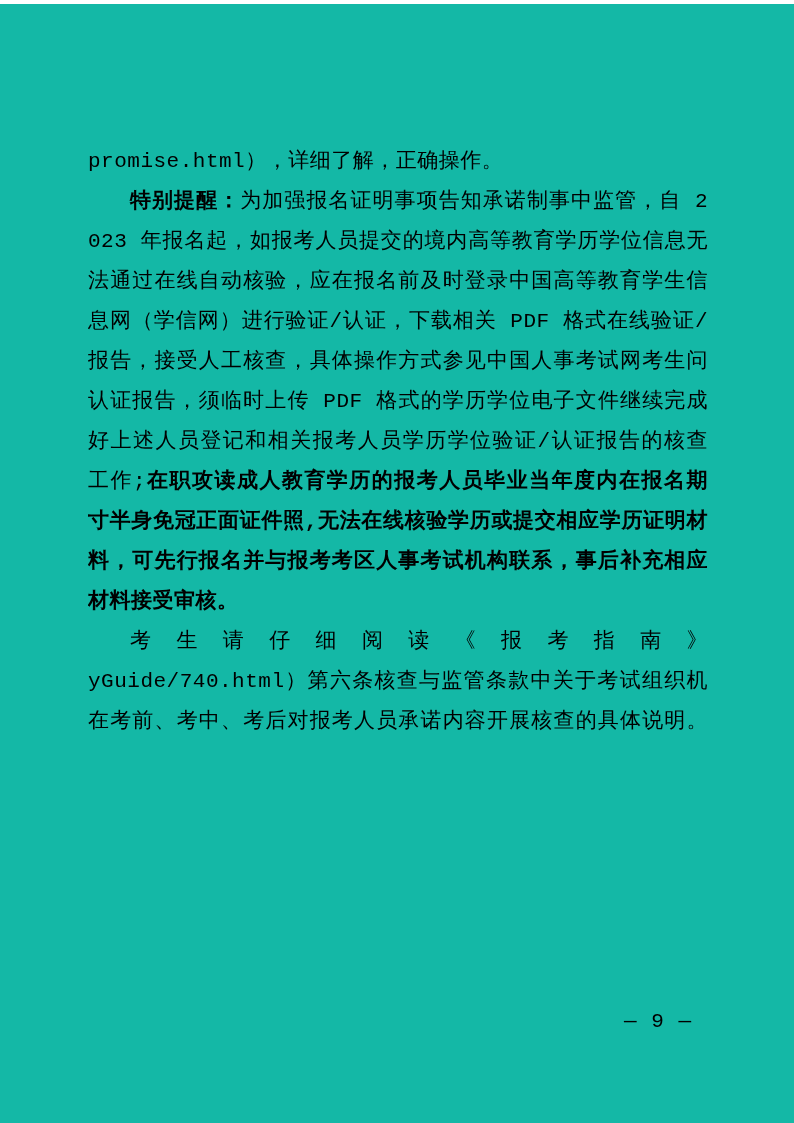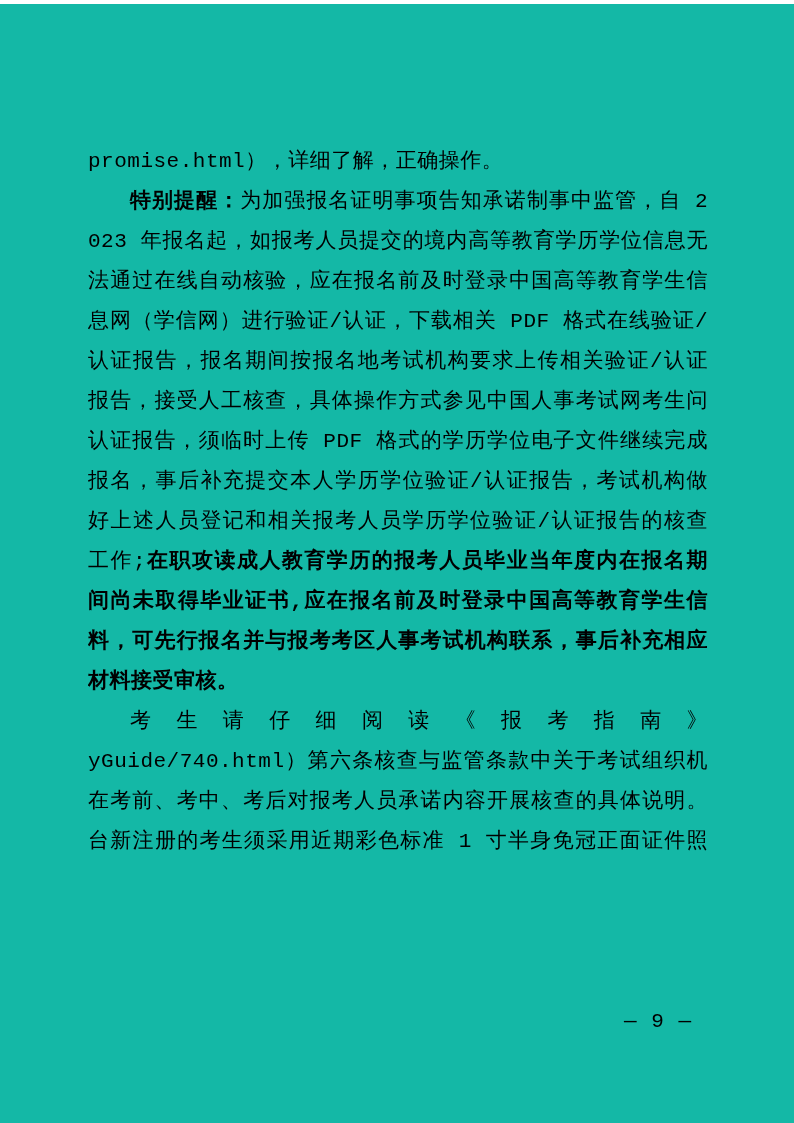--- a/index.html
+++ b/index.html
@@ -48,28 +48,25 @@
 </head>
 <body>
 
 <div class="page">
   <div class="textblock">
       <div class="line"><span class="run">promise.html），详细了解，正确操作。</span></div>
       <div class="line fill indent"><span class="run bold">特别提醒：</span><span class="run">为加强报名证明事项告知承诺制事中监管，自 2</span></div>
       <div class="line fill"><span class="run">023 年报名起，如报考人员提交的境内高等教育学历学位信息无</span></div>
       <div class="line fill"><span class="run">法通过在线自动核验，应在报名前及时登录中国高等教育学生信</span></div>
       <div class="line fill"><span class="run">息网（学信网）进行验证/认证，下载相关 PDF 格式在线验证/</span></div>
-      <div class="line fill"><span class="run">认证报告，报名期间按报名地考试机构要求上传相关验证/认证</span></div>
       <div class="line fill"><span class="run">报告，接受人工核查，具体操作方式参见中国人事考试网考生问</span></div>
       <div class="line fill"><span class="run">认证报告，须临时上传 PDF 格式的学历学位电子文件继续完成</span></div>
-      <div class="line fill"><span class="run">报名，事后补充提交本人学历学位验证/认证报告，考试机构做</span></div>
       <div class="line fill"><span class="run">好上述人员登记和相关报考人员学历学位验证/认证报告的核查</span></div>
       <div class="line fill"><span class="run">工作;</span><span class="run bold">在职攻读成人教育学历的报考人员毕业当年度内在报名期</span></div>
-      <div class="line fill"><span class="run bold">间尚未取得毕业证书,应在报名前及时登录中国高等教育学生信</span></div>
+      <div class="line fill"><span class="run bold">寸半身免冠正面证件照,无法在线核验学历或提交相应学历证明材</span></div>
       <div class="line fill"><span class="run bold">料，可先行报名并与报考考区人事考试机构联系，事后补充相应</span></div>
       <div class="line"><span class="run bold">材料接受审核。</span></div>
       <div class="line fill indent"><span class="run">考生请仔细阅读《报考指南》（http://www.cpta.com.cn/appl</span></div>
       <div class="line fill"><span class="run">yGuide/740.html）第六条核查与监管条款中关于考试组织机构将</span></div>
       <div class="line fill"><span class="run">在考前、考中、考后对报考人员承诺内容开展核查的具体说明。</span></div>
-      <div class="line fill"><span class="run">台新注册的考生须采用近期彩色标准 1 寸半身免冠正面证件照</span></div>
     </div>
   <div class="page-number">— 9 —</div>
 </div>
 
 </body></html>

